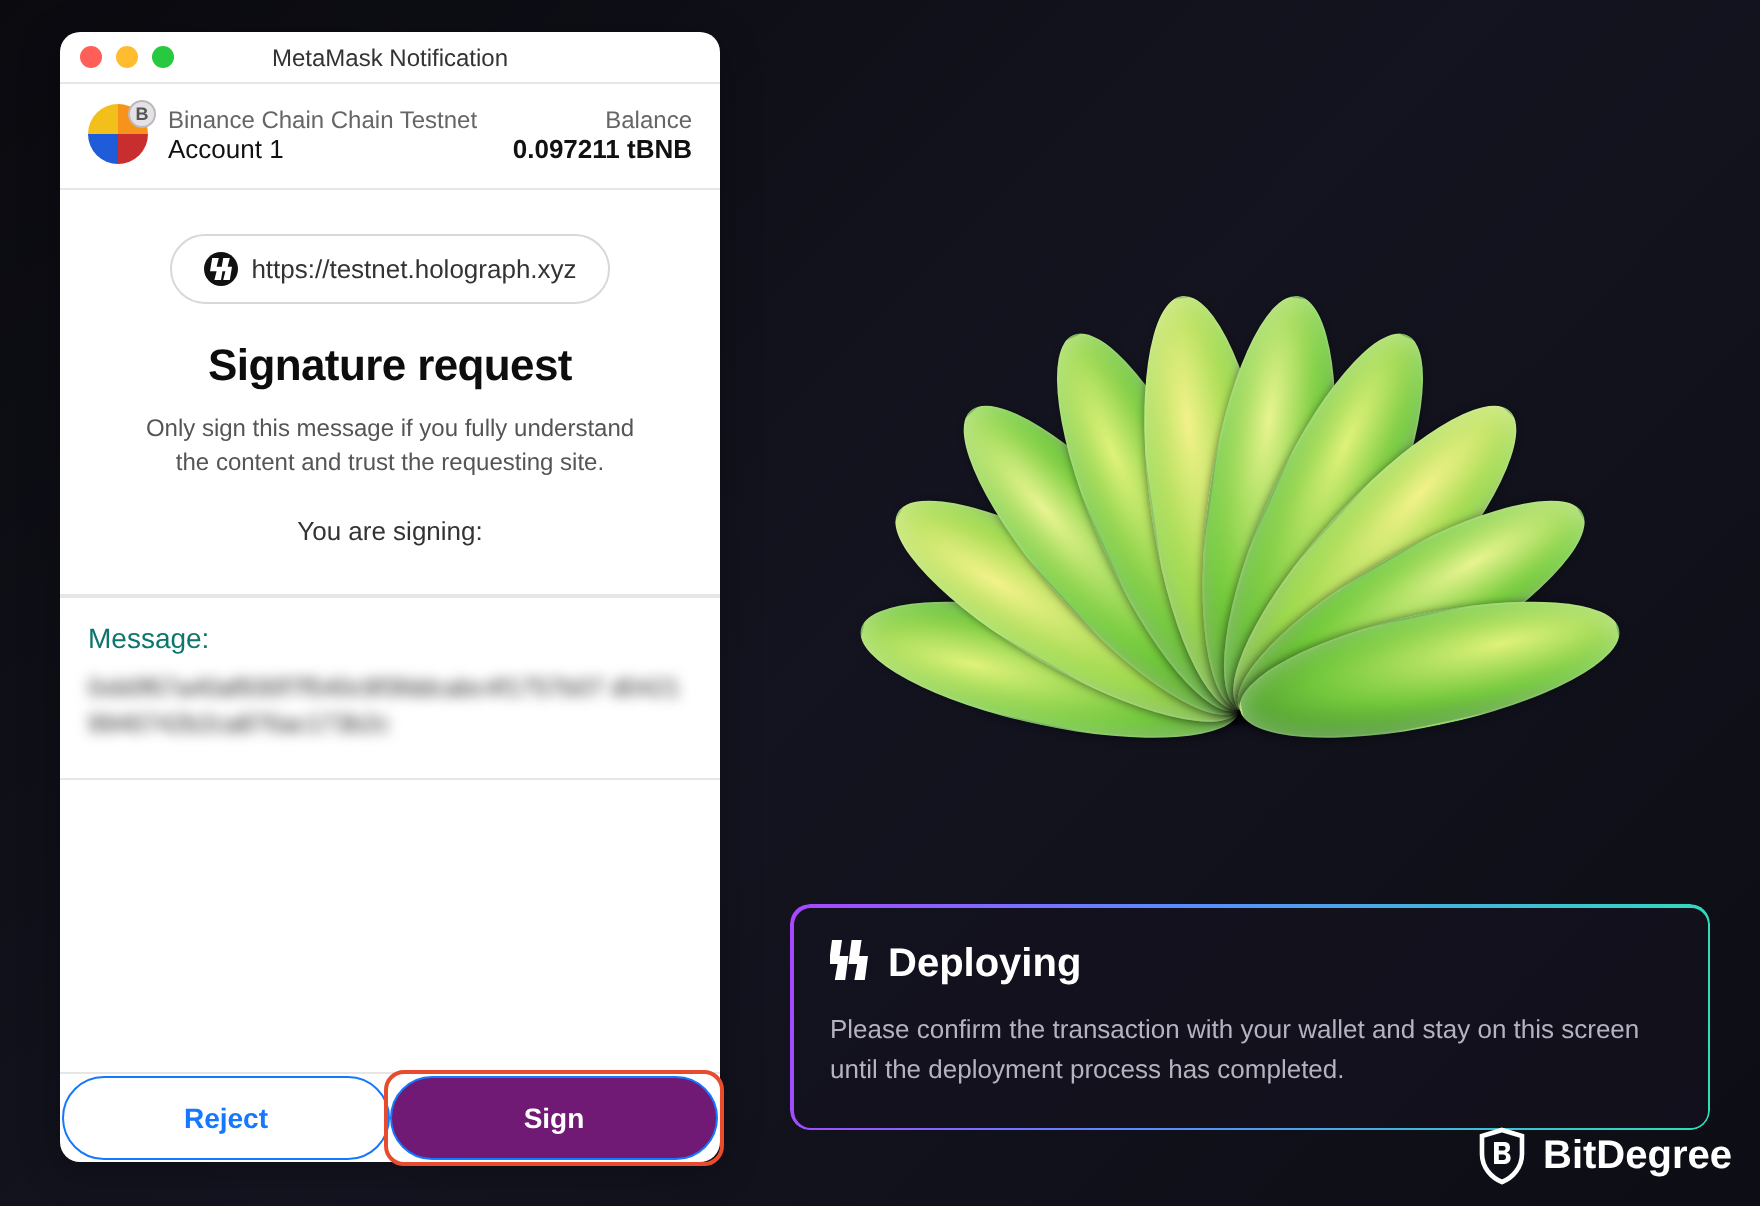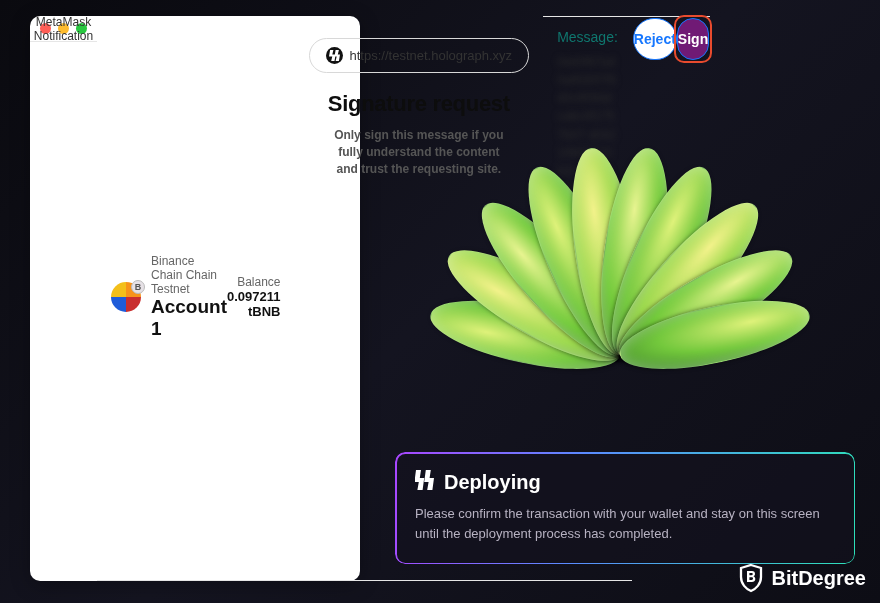--- a/index.html
+++ b/index.html
@@ -16,21 +16,21 @@
     .wallet-popup {
       position: absolute;
       left: 30px;
       top: 16px;
       width: 330px;
       height: 565px;
       background: #fff;
       border-radius: 10px;
       box-shadow: 0 4px 20px rgba(0,0,0,0.3);
       display: flex;
-      flex-direction: row;
+      flex-direction: column;
     }
     .titlebar {
       height: 26px;
       display: flex;
       align-items: center;
       padding: 0 10px;
       position: relative;
       border-bottom: 1px solid #e6e6e6;
     }
     .traffic { display: flex; gap: 7px; }
@@ -67,21 +67,21 @@
       border-radius: 50%;
       background: #e6e1e6;
       border: 1px solid #bbb;
       font-size: 9px;
       display: flex; align-items: center; justify-content: center;
       color: #555;
       font-weight: 700;
     }
     .acct-left { flex: 1; }
     .network-name { font-size: 12px; color: #666; }
-    .account-name { font-size: 19px; font-weight: 700; color: #111; }
+    .account-name { font-size: 13px; font-weight: 400; color: #111; }
     .balance-right { text-align: right; }
     .balance-label { font-size: 12px; color: #666; }
     .balance-value { font-size: 13px; font-weight: 700; color: #111; }
     .origin-area {
       padding: 22px 14px 10px 14px;
       text-align: center;
       border-bottom: 1px solid #e6e6e6;
     }
     .origin-chip {
       display: inline-flex;
@@ -104,21 +104,20 @@
       font-weight: 800;
       color: #0d0d0d;
       margin: 18px 0 10px 0;
       letter-spacing: -0.3px;
     }
     .sig-sub {
       font-size: 12px;
       color: #555;
       line-height: 1.4;
       padding: 0 22px;
-      font-weight: bold;
     }
     .signing-label {
       font-size: 13px;
       color: #333;
       margin-top: 18px;
       margin-bottom: 14px;
     }
     .message-box {
       border-top: 1px solid #e6e6e6;
       border-bottom: 1px solid #e6e6e6;
@@ -280,20 +279,21 @@
     <div class="origin-chip">
       <span class="origin-logo">
         <svg width="11" height="11" viewBox="0 0 10 10">
             <path d="M1 0 L4 0 L3 4 L6 4 L5 10 L2 10 L3 6 L0 6 Z M6 0 L9 0 L8 4 L10 4 L9 10 L6 10 L7 6 L5 6 Z"></path>
           </svg>
       </span>
       <span>https://testnet.holograph.xyz</span>
     </div>
     <h2 class="sig-title">Signature request</h2>
     <p class="sig-sub">Only sign this message if you fully understand the content and trust the requesting site.</p>
+    <p class="signing-label">You are signing:</p>
   </div>
 
   <div class="message-box">
     <div class="msg-label">Message:</div>
     <div class="msg-content">0xb0f67a40af930f7f540c9f3fddcabc4f1757b07 d04219946742b2ca876ac173b2c</div>
   </div>
 
   <div class="popup-spacer"></div>
 
   <div class="popup-actions">

